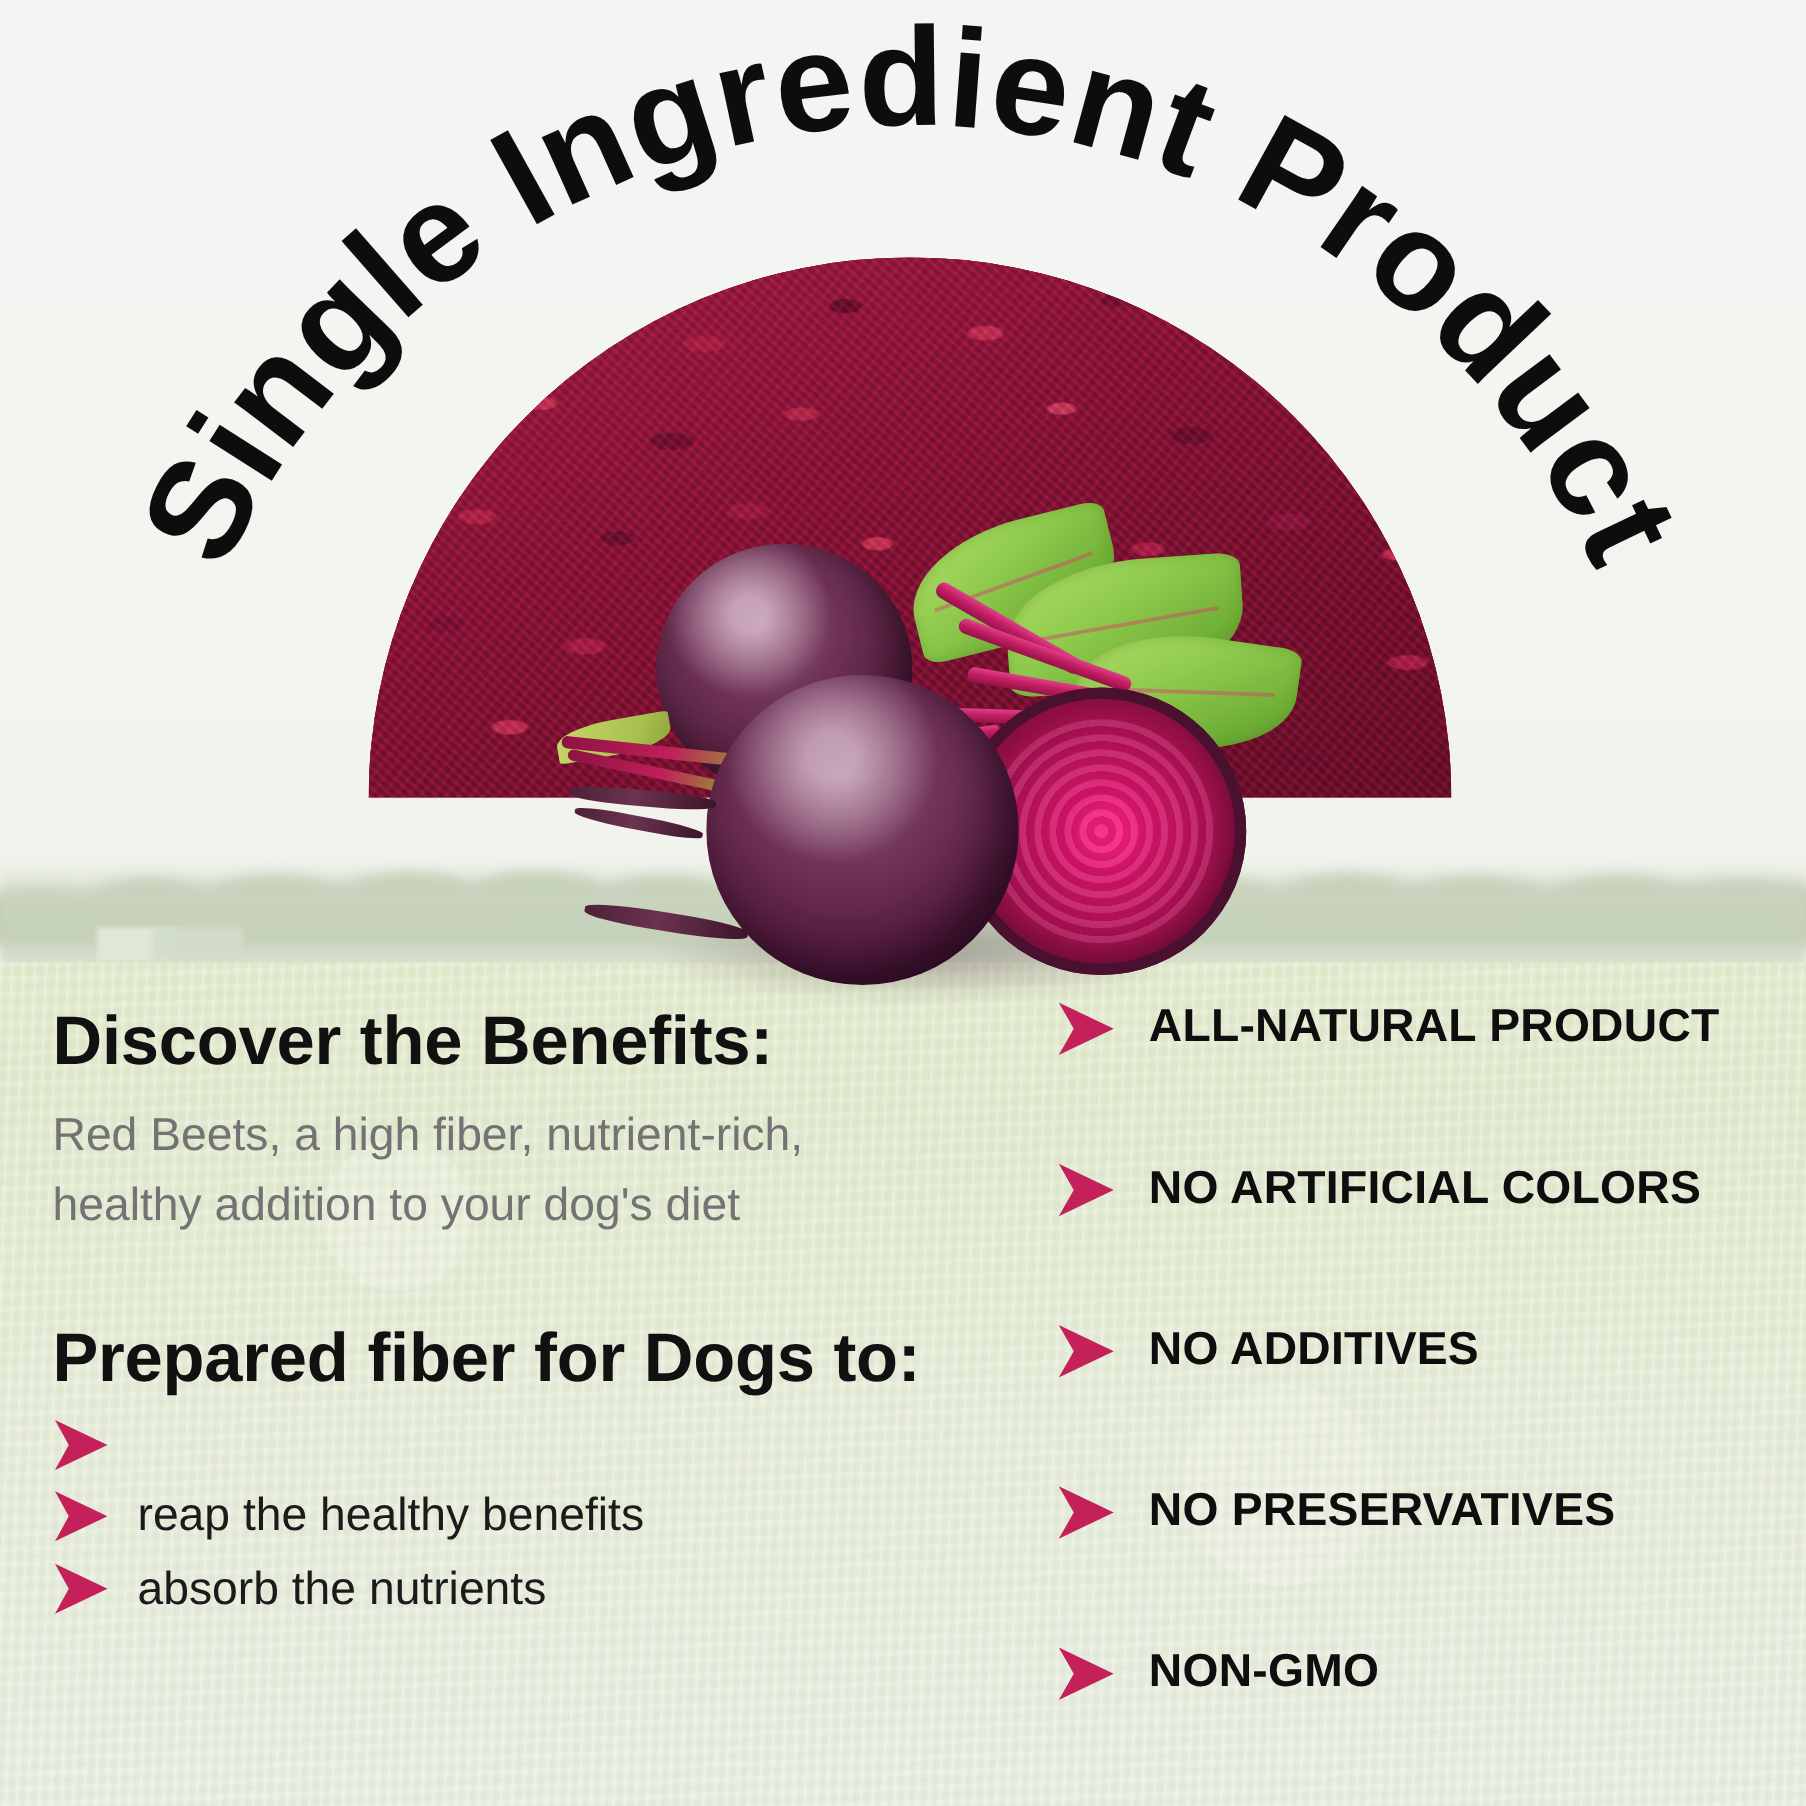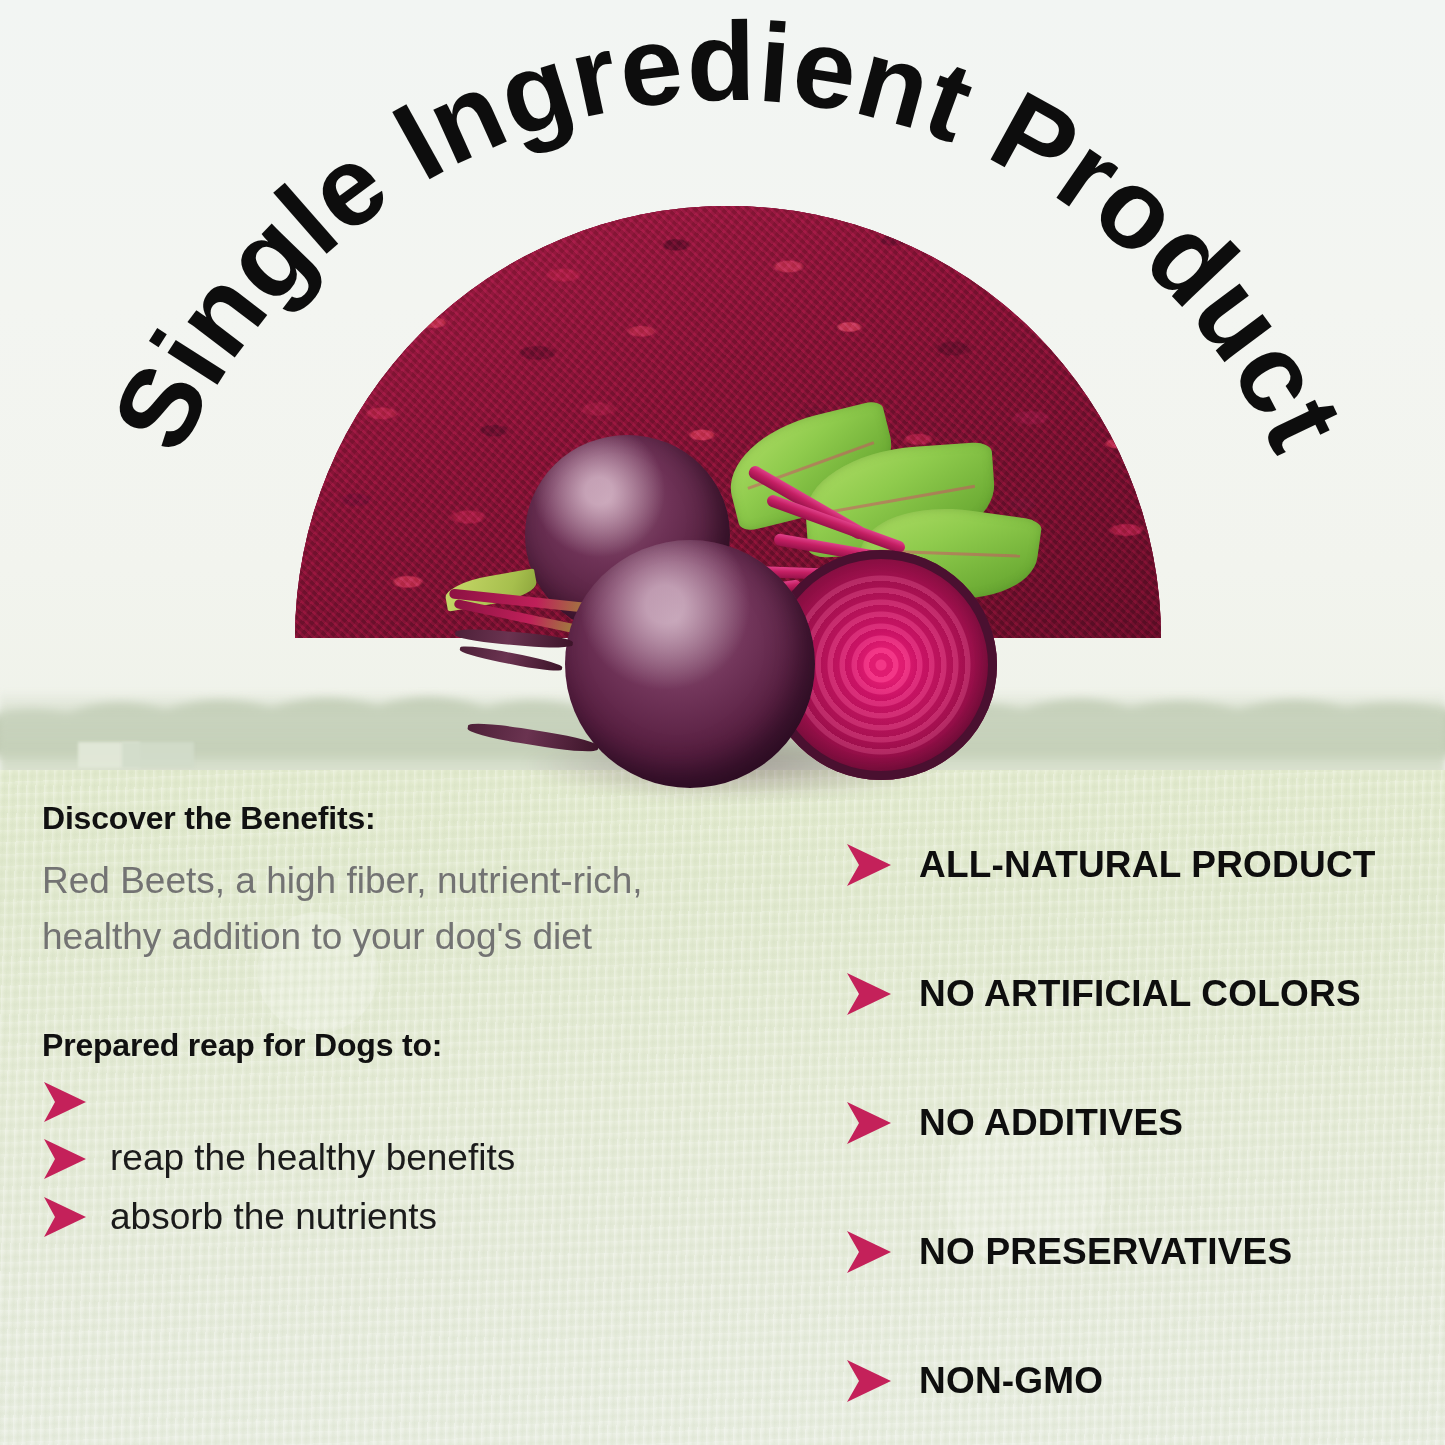--- a/index.html
+++ b/index.html
@@ -290,21 +290,21 @@
     width: 690px;
   }
   .col-right {
     position: absolute;
     left: 845px;
     top: 0;
     width: 600px;
   }
 
   .section-heading {
-    font-size: 32px;
+    font-size: 55px;
     font-weight: 700;
     color: #111111;
     letter-spacing: -0.2px;
     margin: 0 0 16px 0;
     white-space: nowrap;
   }
   .body-copy {
     font-size: 37px;
     font-weight: 400;
     color: #737373;
@@ -343,21 +343,21 @@
     white-space: nowrap;
   }
 
   .feature-list {
     list-style: none;
     margin: 0;
     padding: 0;
   }
   .feature-item {
     display: flex;
-    align-items: center;
+    align-items: flex-start;
     gap: 26px;
     height: 129px;
   }
   .feature-item .arrow-icon {
     flex: 0 0 auto;
     width: 48px;
     height: 46px;
     display: block;
   }
   .feature-item .feature-text {
@@ -421,21 +421,21 @@
     <div class="beet beet-front"></div>
     <div class="beet-tail tail-front"></div>
   </div>
 
   <div class="content">
 
     <div class="col-left">
       <h2 class="section-heading">Discover the Benefits:</h2>
       <p class="body-copy">Red Beets, a high fiber, nutrient-rich, healthy addition to your dog's diet</p>
 
-      <h2 class="section-heading heading-two">Prepared reap for Dogs to:</h2>
+      <h2 class="section-heading heading-two">Prepared fiber for Dogs to:</h2>
 
       <ul class="bullet-list">
         <li class="bullet-item">
           <svg class="arrow-icon" viewBox="0 0 46 44">
             <path d="M2,2 L44,22 L2,42 L13,22 Z" fill="#c4215a"></path>
           </svg>
         </li>
         <li class="bullet-item">
           <svg class="arrow-icon" viewBox="0 0 46 44">
             <path d="M2,2 L44,22 L2,42 L13,22 Z" fill="#c4215a"></path>

